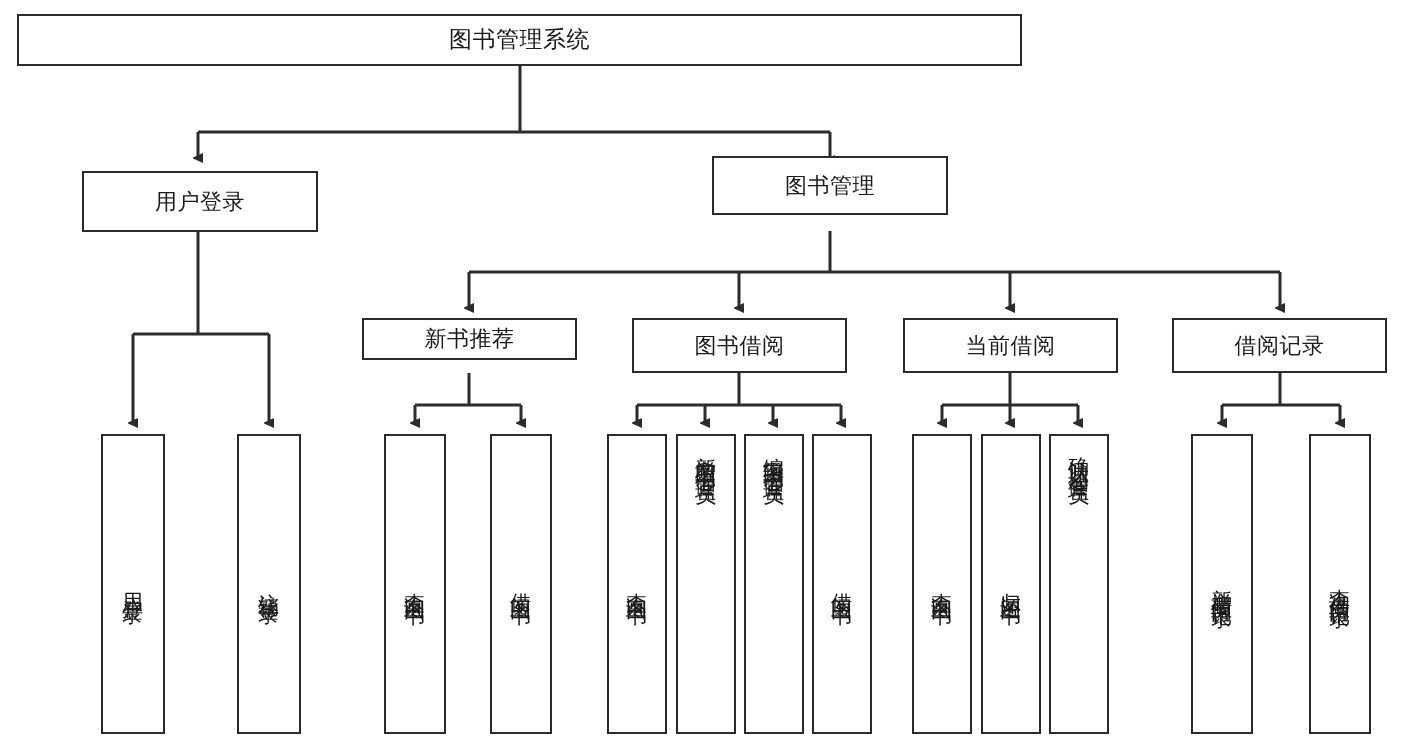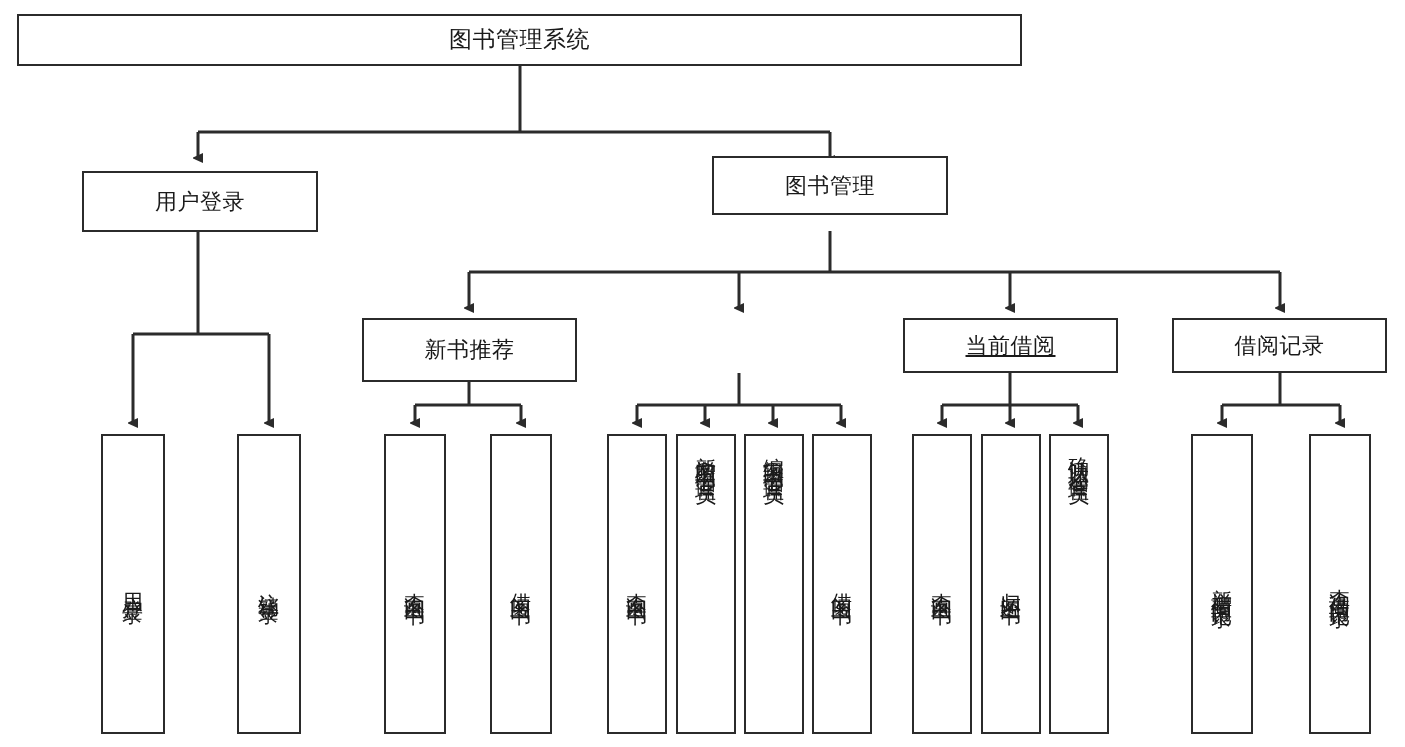--- a/index.html
+++ b/index.html
@@ -138,24 +138,27 @@
     <span class="label">图书管理系统</span>
   </div>
 
   <div class="node h" style="left:82px; top:171px; width:236px; height:61px;">
     <span class="label">用户登录</span>
   </div>
   <div class="node h" style="left:712px; top:156px; width:236px; height:59px;">
     <span class="label">图书管理</span>
   </div>
 
-  <div class="node h" style="left:362px; top:318px; width:215px; height:64px;">
+  <div class="node h" style="left:362px; top:318px; width:215px; height:42px;">
     <span class="label">新书推荐</span>
   </div>
-  <div class="node h" style="left:903px; top:318px; width:215px; height:55px;text-decoration:underline;">
+  <div class="node h" style="left:632px; top:318px; width:215px; height:55px;">
+    <span class="label">图书借阅</span>
+  </div>
+  <div class="node h" style="left:903px; top:318px; width:215px; height:55px;">
     <span class="label">当前借阅</span>
   </div>
   <div class="node h" style="left:1172px; top:318px; width:215px; height:55px;">
     <span class="label">借阅记录</span>
   </div>
 
   <div class="node v mid" style="left:101px; top:434px; width:64px; height:300px;">
     <span class="label">用户登录</span>
   </div>
   <div class="node v mid" style="left:237px; top:434px; width:64px; height:300px;">

